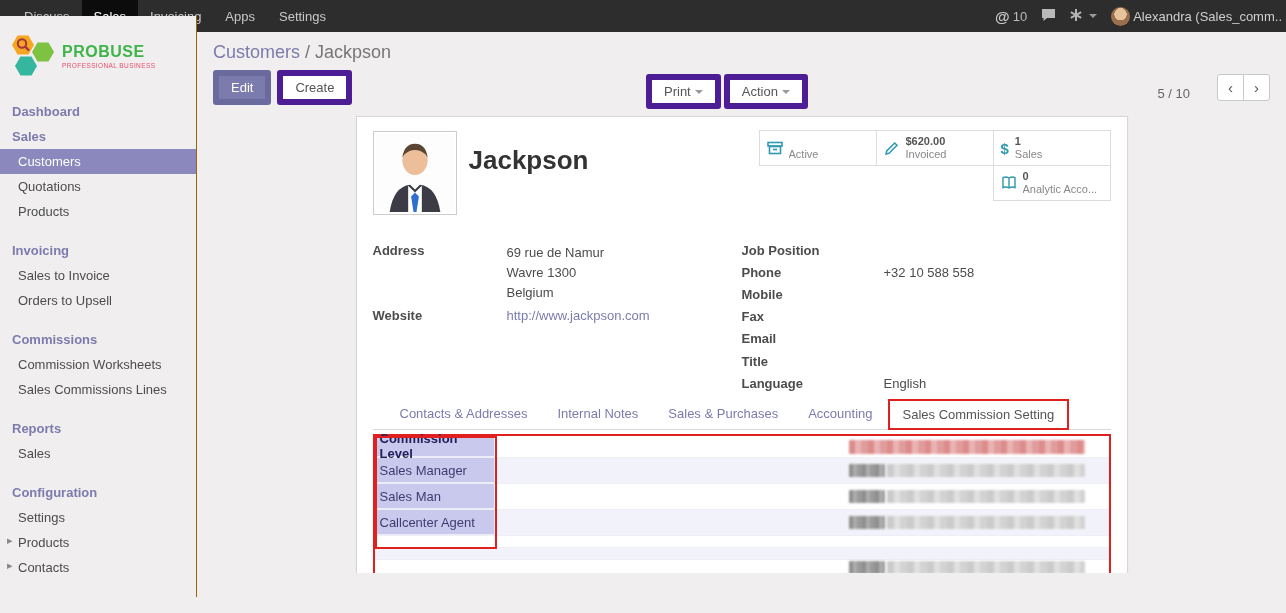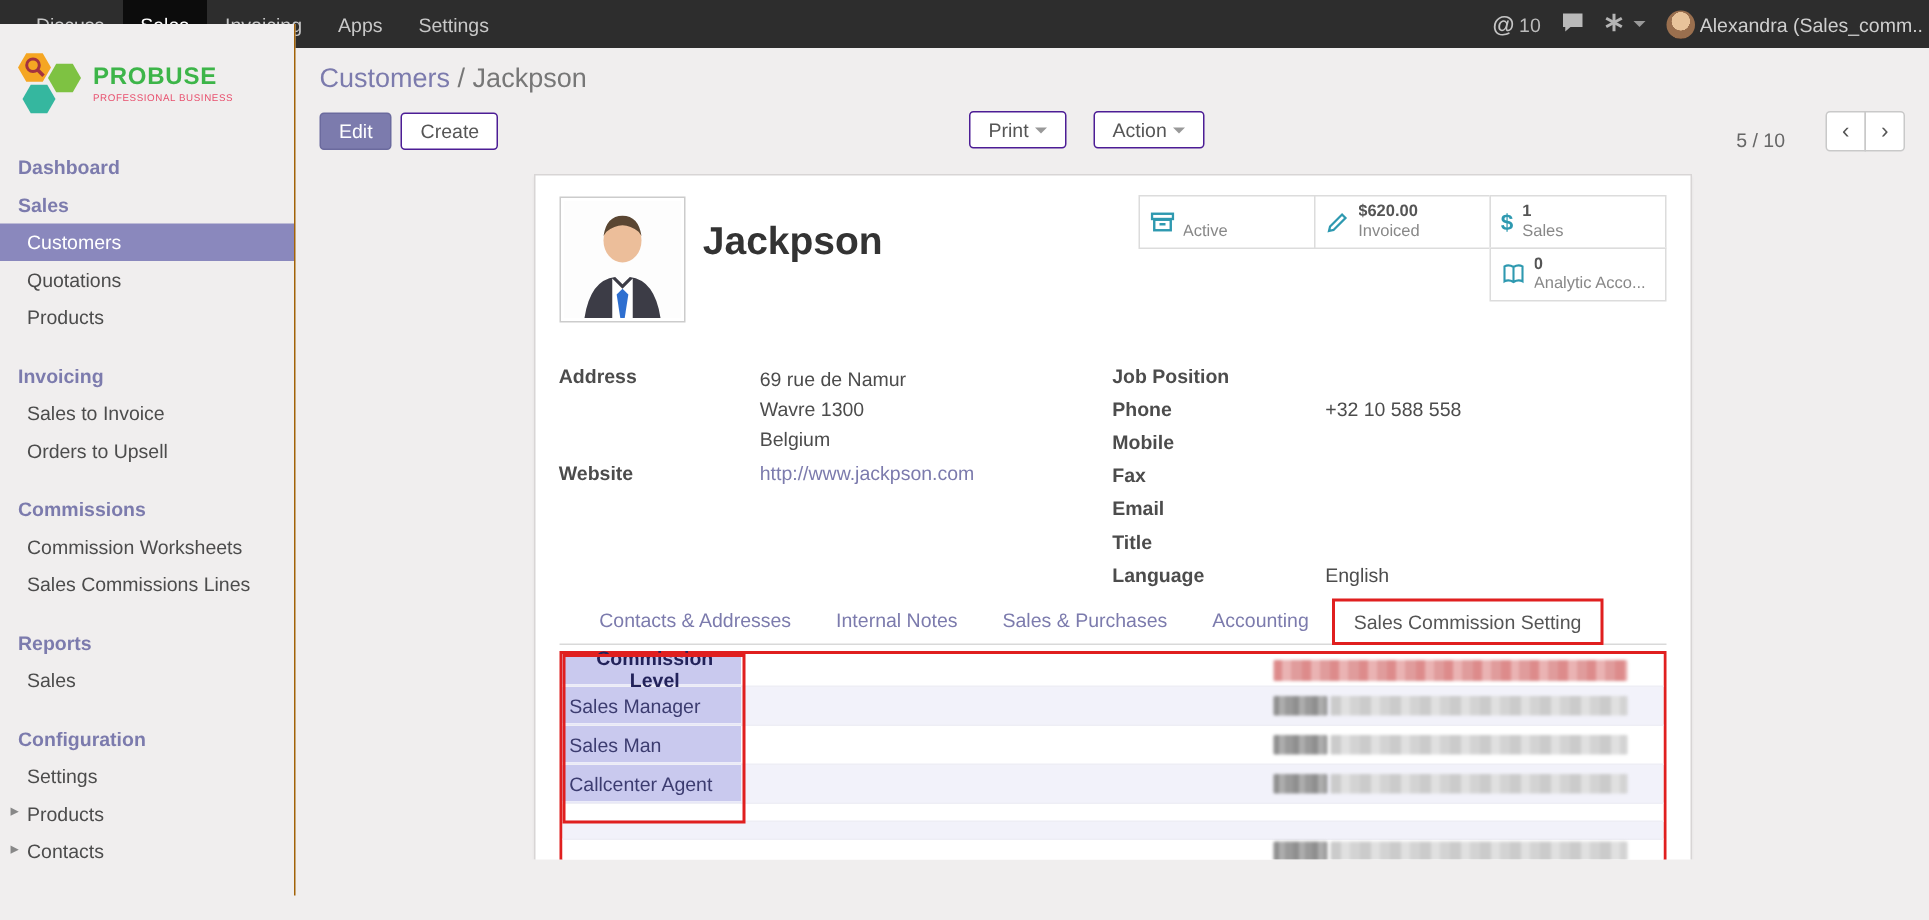--- a/index.html
+++ b/index.html
@@ -33,25 +33,25 @@
   .side-item.active { background:#8a88bd; color:#fff; }
   .side-item .expander { position:absolute; left:7px; top:4px; color:#888; font-size:11px; }
 
   
   .main { position:absolute; top:32px; left:197px; width:1089px; height:541px; overflow:hidden; }
   .cp { padding:10px 16px 0 16px; position:relative; }
   .breadcrumb { font-size:18px; }
   .bc-parent { color:#7c7bad; cursor:pointer; }
   .bc-sep, .bc-current { color:#777; }
   .cp-buttons { display:flex; align-items:center; margin-top:11px; position:relative; height:27px; }
-  .btn { font-size:13px; border-radius:3px; padding:4px 12px; cursor:pointer; border:1px solid #4c1d95;
+  .btn { font-size:13px; border-radius:3px; padding:4px 12px; cursor:pointer; border:6px solid #4c1d95;
          background:#fff; color:#555; display:inline-flex; align-items:center; }
   .btn-edit { background:#7c7bad; border-color:#6b6a9e; color:#fff; }
   .btn-create { margin-left:6px; }
-  .cp-center { position:absolute; left:433px; top:0; display:flex; gap:18px; }
+  .cp-center { position:absolute; left:433px; top:0; display:flex; gap:3px; }
   .cp-right { margin-left:auto; display:flex; align-items:flex-end; gap:27px; }
   .pager-text { font-size:13px; color:#666; }
   .pager-btns { display:flex; }
   .pager-btn { width:27px; height:27px; border:1px solid #c9c9c9; background:#fff; color:#555;
                display:flex; align-items:center; justify-content:center; font-size:15px; cursor:pointer; }
   .pager-btn.prev { border-radius:3px 0 0 3px; }
   .pager-btn.next { border-radius:0 3px 3px 0; margin-left:-1px; }
 
   
   .sheet { width:772px; height:485px; margin:15px auto 0; background:#fff;
@@ -86,21 +86,21 @@
 
   
   .tabs { display:flex; align-items:flex-end; border-bottom:1px solid #d9d9d9;
           padding-left:12px; }
   .tab { padding:8px 15px; font-size:13px; color:#7c7bad; cursor:pointer; white-space:nowrap; }
   .tab.active { color:#555; background:#fff; border:2px solid #e01f1f; padding:6px 13px;
                 margin-bottom:-1px; }
 
   
   .ctable-outer { margin-top:4px; border:2px solid #e01f1f; position:relative; }
-  .crow { display:flex; align-items:stretch; border-bottom:1px solid #eeeef5;text-align:center; }
+  .crow { display:flex; align-items:stretch; border-bottom:1px solid #eeeef5; }
   .crow.h22 { height:22px; } .crow.h26 { height:26px; } .crow.h12 { height:12px; } .crow.h15 { height:15px; border-bottom:none; }
   .c-left { width:119px; flex:none; display:flex; align-items:center; padding-left:5px;
             font-size:13px; color:#3c3c70; }
   .c-left.lav { background:#c9c9ee; border-bottom:1px solid rgba(255,255,255,.65); cursor:pointer; }
   .c-left.hdr { font-weight:bold; color:#22225a; }
   .c-mid { flex:1; }
   .c-right { width:260px; flex:none; display:flex; align-items:center; padding-right:24px; }
   .row-tintA { background:#f2f2fa; }
   .row-tintB { background:#fff; }
   .redact { height:13px; filter:blur(1px); border-radius:1px; }

